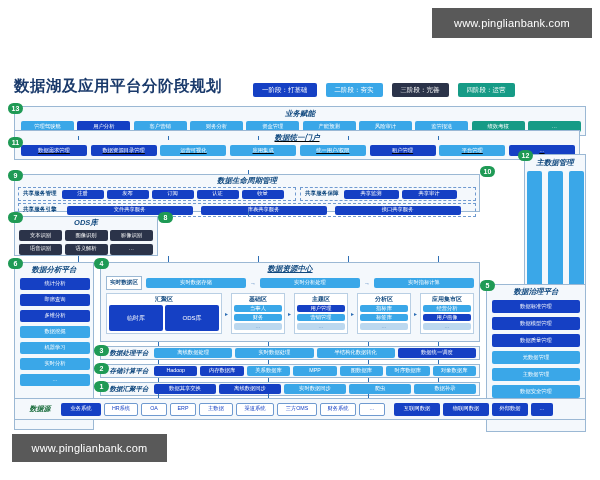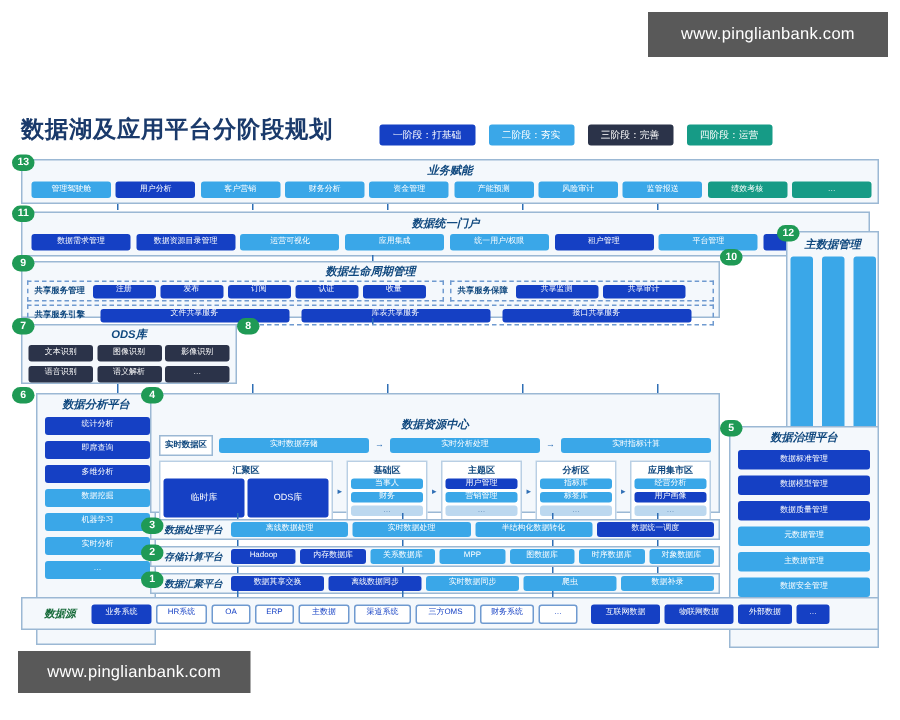--- a/index.html
+++ b/index.html
@@ -66,21 +66,21 @@
         <div class="chip" style="width: 53px; height: 11px; background: rgb(58, 167, 232);">财务分析</div>
         <div class="chip" style="width: 53px; height: 11px; background: rgb(58, 167, 232);">资金管理</div>
         <div class="chip" style="width: 53px; height: 11px; background: rgb(58, 167, 232);">产能预测</div>
         <div class="chip" style="width: 53px; height: 11px; background: rgb(58, 167, 232);">风险审计</div>
         <div class="chip" style="width: 53px; height: 11px; background: rgb(58, 167, 232);">监管报送</div>
         <div class="chip" style="width: 53px; height: 11px; background: rgb(22, 155, 134);">绩效考核</div>
         <div class="chip" style="width: 53px; height: 11px; background: rgb(22, 155, 134);">…</div>
       </div>
     </div>
     <div class="num" style="left: 0px; top: -1px;">13</div>
-    <div class="panel" style="left: 6px; top: 37px; width: 566px; height: 30px;">
+    <div class="panel" style="left: 6px; top: 26px; width: 566px; height: 30px; text-decoration: underline;">
       <div class="ptitle" style="margin-top: 2px;">数据统一门户</div>
       <div class="row" style="padding: 2px 4px 0px 6px; justify-content: space-between;">
         <div class="chip" style="width: 66px; height: 11px; background: rgb(21, 64, 196);">数据需求管理</div>
         <div class="chip" style="width: 66px; height: 11px; background: rgb(21, 64, 196);">数据资源目录管理</div>
         <div class="chip" style="width: 66px; height: 11px; background: rgb(58, 167, 232);">运营可视化</div>
         <div class="chip" style="width: 66px; height: 11px; background: rgb(58, 167, 232);">应用集成</div>
         <div class="chip" style="width: 66px; height: 11px; background: rgb(58, 167, 232);">统一用户/权限</div>
         <div class="chip" style="width: 66px; height: 11px; background: rgb(21, 64, 196);">租户管理</div>
         <div class="chip" style="width: 66px; height: 11px; background: rgb(58, 167, 232);">平台管理</div>
         <div class="chip" style="width: 66px; height: 11px; background: rgb(21, 64, 196);">…</div>
@@ -132,35 +132,35 @@
         <div class="chip" style="width: auto; height: 11px; background: rgb(43, 51, 73);">文本识别</div>
         <div class="chip" style="width: auto; height: 11px; background: rgb(43, 51, 73);">图像识别</div>
         <div class="chip" style="width: auto; height: 11px; background: rgb(43, 51, 73);">影像识别</div>
         <div class="chip" style="width: auto; height: 11px; background: rgb(43, 51, 73);">语音识别</div>
         <div class="chip" style="width: auto; height: 11px; background: rgb(43, 51, 73);">语义解析</div>
         <div class="chip" style="width: auto; height: 11px; background: rgb(43, 51, 73);">…</div>
       </div>
     </div>
     <div class="num" style="left: 0px; top: 108px;">7</div>
     <div class="num" style="left: 150px; top: 108px;">8</div>
-    <div class="panel" style="left: 6px; top: 158px; width: 80px; height: 168px; margin-left: 10px;">
+    <div class="panel" style="left: 6px; top: 158px; width: 80px; height: 168px;">
       <div class="ptitle" style="margin-top: 2px;">数据分析平台</div>
       <div style="display: flex; flex-direction: column; gap: 4px; padding: 3px 5px;">
         <div class="chip" style="width: 70px; height: 12px; background: rgb(21, 64, 196);">统计分析</div>
         <div class="chip" style="width: 70px; height: 12px; background: rgb(21, 64, 196);">即席查询</div>
         <div class="chip" style="width: 70px; height: 12px; background: rgb(21, 64, 196);">多维分析</div>
         <div class="chip" style="width: 70px; height: 12px; background: rgb(58, 167, 232);">数据挖掘</div>
         <div class="chip" style="width: 70px; height: 12px; background: rgb(58, 167, 232);">机器学习</div>
         <div class="chip" style="width: 70px; height: 12px; background: rgb(58, 167, 232);">实时分析</div>
         <div class="chip" style="width: 70px; height: 12px; background: rgb(58, 167, 232);">…</div>
       </div>
     </div>
     <div class="num" style="left: 0px; top: 154px;">6</div>
     <div class="panel" style="left: 92px; top: 158px; width: 380px; height: 80px;">
-      <div class="ptitle" style="margin-top: 15px;">数据资源中心</div>
+      <div class="ptitle" style="margin-top: 1px; text-decoration: underline;">数据资源中心</div>
       <div style="display: flex; align-items: center; gap: 4px; padding: 2px 5px;">
         <div class="lbl" style="border: 1px solid rgb(155, 184, 212); background: rgb(255, 255, 255); padding: 2px 3px;">实时数据区</div>
         <div class="chip" style="width: 102px; height: 10px; background: rgb(58, 167, 232);">实时数据存储</div>
         <div style="font-size: 6px; color: rgb(47, 111, 181);">→</div>
         <div class="chip" style="width: 102px; height: 10px; background: rgb(58, 167, 232);">实时分析处理</div>
         <div style="font-size: 6px; color: rgb(47, 111, 181);">→</div>
         <div class="chip" style="width: 102px; height: 10px; background: rgb(58, 167, 232);">实时指标计算</div>
       </div>
       <div style="display: flex; align-items: stretch; gap: 3px; padding: 1px 5px;">
         <div style="border: 1px solid rgb(185, 207, 228); background: rgb(255, 255, 255); width: 116px; padding: 1px; box-sizing: border-box;">

